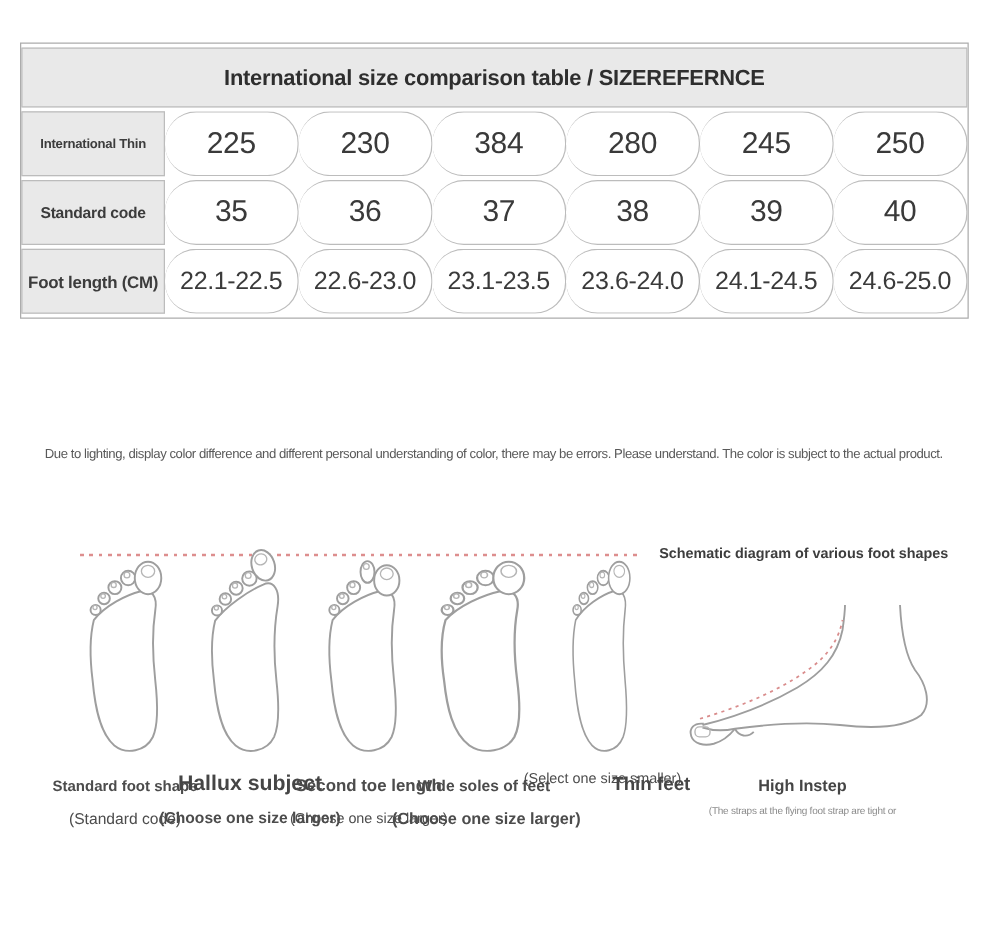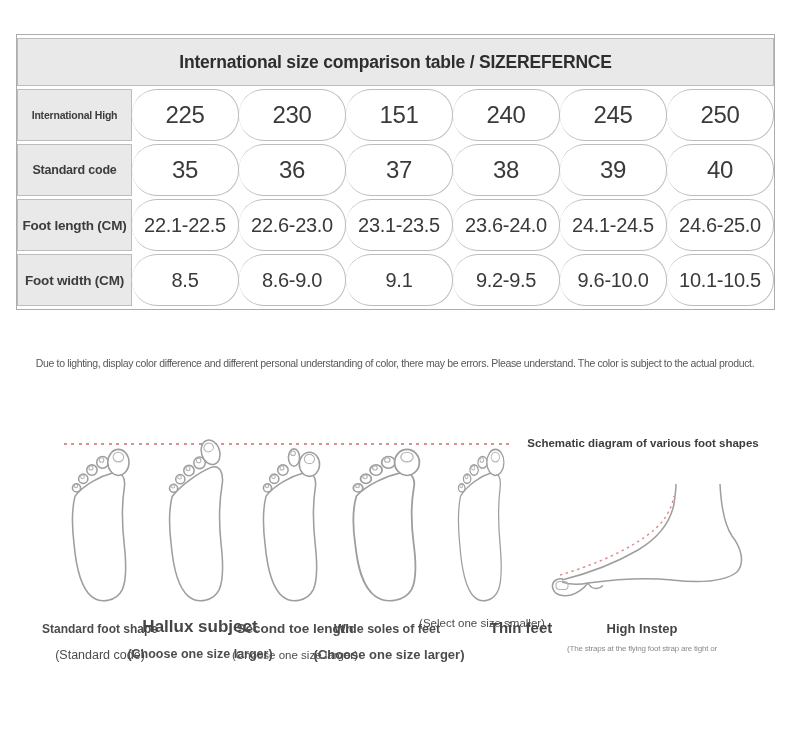--- a/index.html
+++ b/index.html
@@ -81,54 +81,45 @@
         <col style="width:107px">
         <col style="width:107px">
     </colgroup>
     <thead>
       <tr>
         <th class="title-cell" colspan="7">International size comparison table / SIZEREFERNCE</th>
       </tr>
     </thead>
     <tbody>
       <tr>
-        <td class="rowlabel rl0">International High</td>
+        <td class="rowlabel rl0">International Thin</td>
         <td class="val v-lg">225</td>
         <td class="val v-lg">230</td>
-        <td class="val v-lg">151</td>
-        <td class="val v-lg">240</td>
+        <td class="val v-lg">384</td>
+        <td class="val v-lg">280</td>
         <td class="val v-lg">245</td>
         <td class="val v-lg">250</td>
       </tr>
       <tr>
         <td class="rowlabel rl1">Standard code</td>
         <td class="val v-lg">35</td>
         <td class="val v-lg">36</td>
         <td class="val v-lg">37</td>
         <td class="val v-lg">38</td>
         <td class="val v-lg">39</td>
         <td class="val v-lg">40</td>
       </tr>
       <tr>
         <td class="rowlabel rl2">Foot length (CM)</td>
         <td class="val v-md">22.1-22.5</td>
         <td class="val v-md">22.6-23.0</td>
         <td class="val v-md">23.1-23.5</td>
         <td class="val v-md">23.6-24.0</td>
         <td class="val v-md">24.1-24.5</td>
         <td class="val v-md">24.6-25.0</td>
-      </tr>
-      <tr>
-        <td class="rowlabel rl3">Foot width (CM)</td>
-        <td class="val v-md">8.5</td>
-        <td class="val v-md">8.6-9.0</td>
-        <td class="val v-md">9.1</td>
-        <td class="val v-md">9.2-9.5</td>
-        <td class="val v-md">9.6-10.0</td>
-        <td class="val v-md">10.1-10.5</td>
       </tr>
     </tbody>
   </table>
 
   <div class="disclaimer">Due to lighting, display color difference and different personal understanding of color, there may be errors. Please understand. The color is subject to the actual product.</div>
 
   <svg width="0" height="0" style="position:absolute" aria-hidden="true">
     <defs>
       <g id="g-foot-std">
         <path class="fo" d="M 11 52 C 7 68, 8 86, 10 102 C 12 124, 16 146, 28 156 C 38 164, 54 161, 60 149 C 65 138, 64 120, 62 102 C 60 84, 59 64, 62 44 C 64 32, 59 26, 50 28 C 38 31, 20 40, 11 52 Z"></path>

